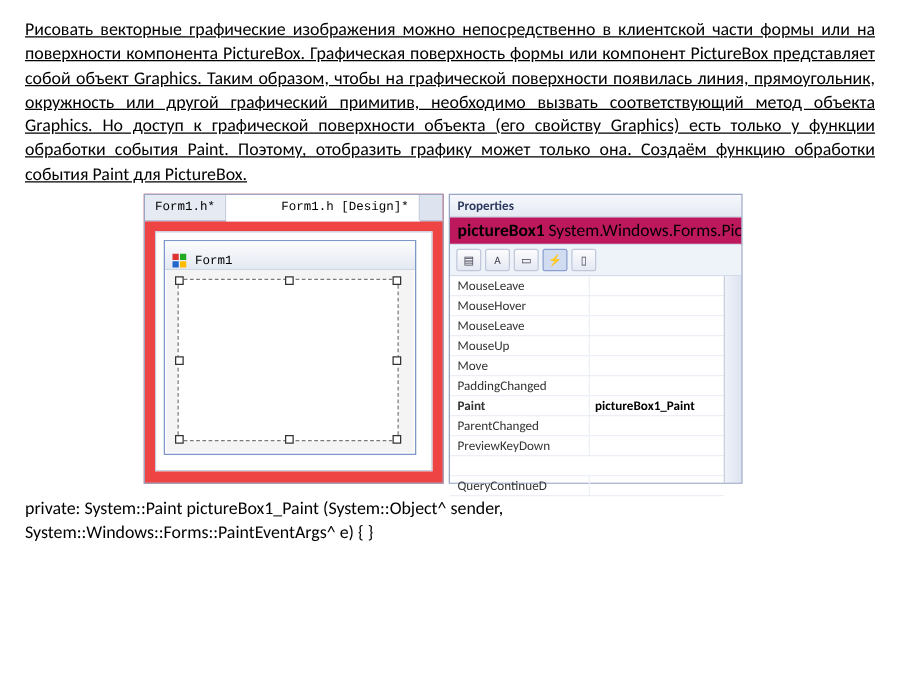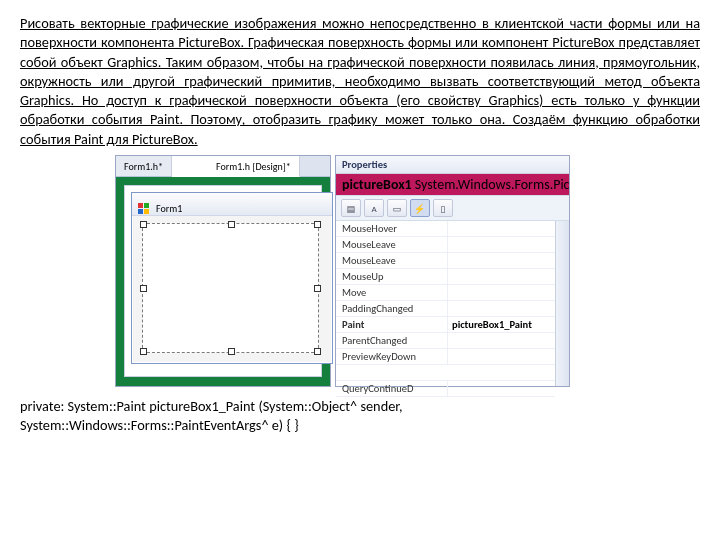--- a/index.html
+++ b/index.html
@@ -19,24 +19,25 @@
     margin-bottom: 6px;
     text-decoration: underline;
   }
   .figure {
     margin: 0 auto;
     width: 490px;
     display: flex;
     gap: 4px;
   }
   .pane-left {
-    width: 216px;
-    background: #15803d;
+    width: 240px;
+    background: #ef4444;
     border: 1px solid #9aa6c4;
     box-sizing: border-box;
+    font-family: Liberation Mono, monospace;
   }
   .pane-right {
     width: 235px;
     background: #e8ecf5;
     border: 1px solid #9aa6c4;
     box-sizing: border-box;
   }
   .tabstrip {
     display: flex;
     background: #dde4f0;
@@ -218,25 +219,25 @@
     <div class="prop-tool">
       <div class="tbtn">▤</div>
       <div class="tbtn">A</div>
       <div class="tbtn">▭</div>
       <div class="tbtn sel">⚡</div>
       <div class="tbtn">▯</div>
     </div>
     <div class="prop-body">
       <div class="prop-grid">
         <div class="prow">
+            <div class="pname">MouseLeave</div>
+            <div class="pval"></div>
+          </div>
+        <div class="prow">
             <div class="pname">MouseHover</div>
-            <div class="pval"></div>
-          </div>
-        <div class="prow">
-            <div class="pname">MouseLeave</div>
             <div class="pval"></div>
           </div>
         <div class="prow">
             <div class="pname">MouseLeave</div>
             <div class="pval"></div>
           </div>
         <div class="prow">
             <div class="pname">MouseUp</div>
             <div class="pval"></div>
           </div>

